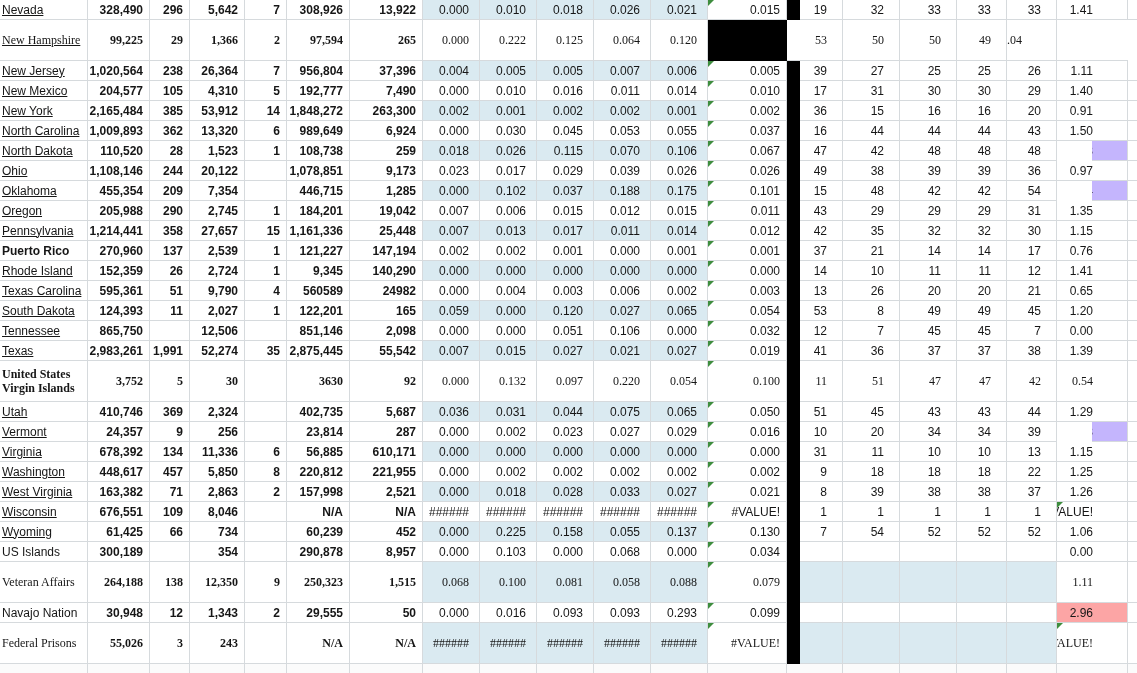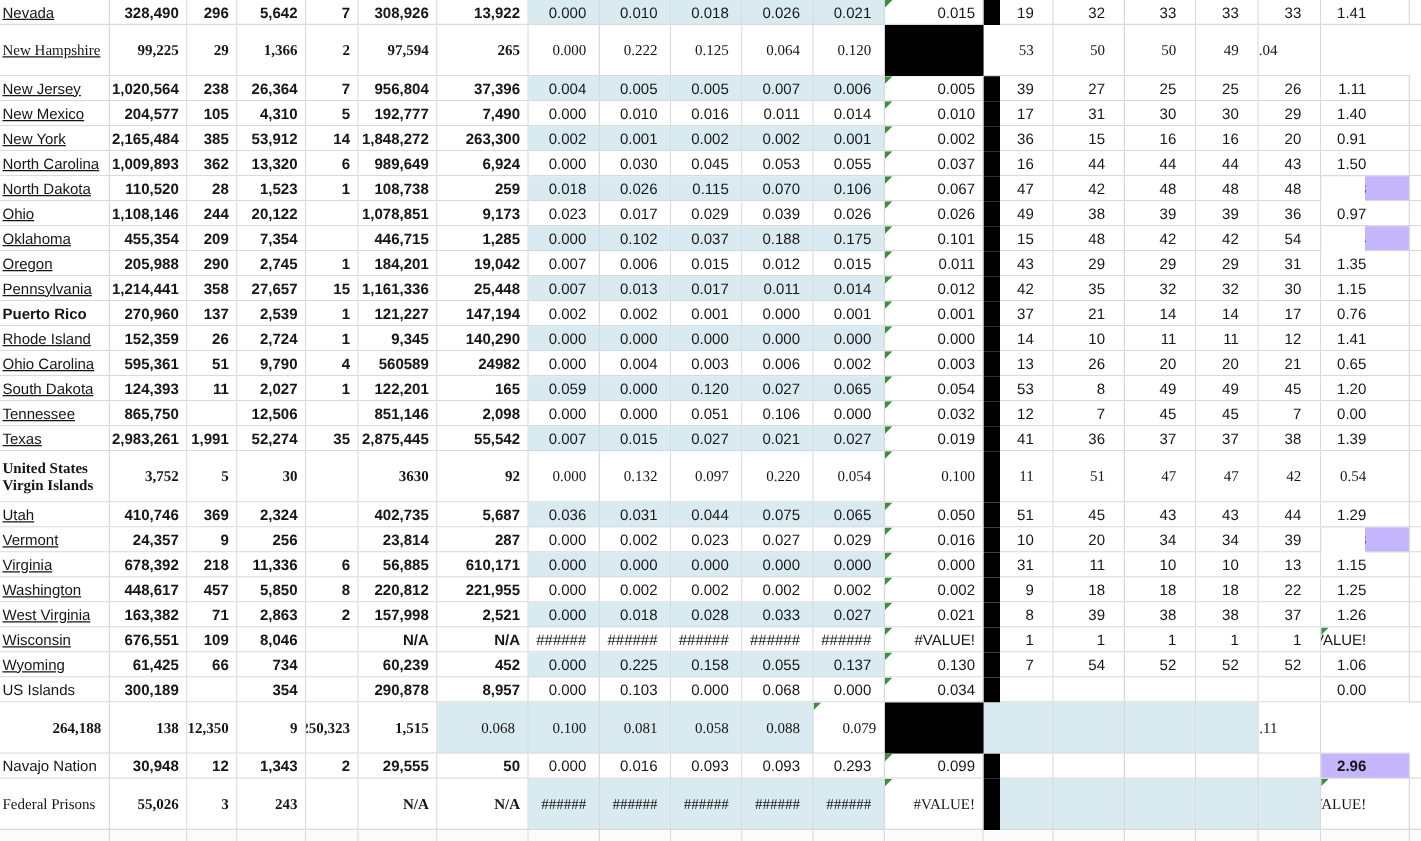--- a/index.html
+++ b/index.html
@@ -15,21 +15,21 @@
   .style-bold{font-weight:bold;}
   .num{font-weight:bold;padding-right:6px;}
   .dec{padding-right:10px;}
   .dec.shade{background:#daeaf1;}
   .ravg{padding-right:6px;}
   .divider{background:#000;border-right:none;border-bottom:none;}
   .rank{padding-right:15px;}
   .rank.rshade{background:#daeaf1;}
   .final{padding-right:34px;}
   .final.bg-yellow{background:#c4b5fd;margin-left:35px;}
-  .final.bg-pink{background:#c4b5fd;font-weight:bold;}
+  .final.bg-pink{background:#fca5a5;}
   .pad{border-right:none;}
   .tri{position:absolute;top:0;left:0;width:0;height:0;border-top:6px solid #3e8d3e;border-right:6px solid transparent;}
 </style>
 </head>
 <body>
 
 <div class="sheet">
     <div class="row">
       <div class="cell name style-link">Nevada</div>
       <div class="cell num">328,490</div>
@@ -322,21 +322,21 @@
       <div class="cell divider"></div>
       <div class="cell rank">14</div>
       <div class="cell rank">10</div>
       <div class="cell rank">11</div>
       <div class="cell rank">11</div>
       <div class="cell rank">12</div>
       <div class="cell final">1.41</div>
       <div class="cell pad"></div>
     </div>
     <div class="row">
-      <div class="cell name style-link">Ohio Carolina</div>
+      <div class="cell name style-link">Texas Carolina</div>
       <div class="cell num">595,361</div>
       <div class="cell num">51</div>
       <div class="cell num">9,790</div>
       <div class="cell num">4</div>
       <div class="cell num">560589</div>
       <div class="cell num">24982</div>
       <div class="cell dec">0.000</div>
       <div class="cell dec">0.004</div>
       <div class="cell dec">0.003</div>
       <div class="cell dec">0.006</div>
@@ -485,21 +485,21 @@
       <div class="cell rank">20</div>
       <div class="cell rank">34</div>
       <div class="cell rank">34</div>
       <div class="cell rank">39</div>
       <div class="cell final bg-yellow">1.78</div>
       <div class="cell pad"></div>
     </div>
     <div class="row">
       <div class="cell name style-link">Virginia</div>
       <div class="cell num">678,392</div>
-      <div class="cell num">218</div>
+      <div class="cell num">134</div>
       <div class="cell num">11,336</div>
       <div class="cell num">6</div>
       <div class="cell num">56,885</div>
       <div class="cell num">610,171</div>
       <div class="cell dec shade">0.000</div>
       <div class="cell dec shade">0.000</div>
       <div class="cell dec shade">0.000</div>
       <div class="cell dec shade">0.000</div>
       <div class="cell dec shade">0.000</div>
       <div class="cell ravg">0.000<span class="tri"></span></div>
@@ -621,20 +621,21 @@
       <div class="cell divider"></div>
       <div class="cell rank"></div>
       <div class="cell rank"></div>
       <div class="cell rank"></div>
       <div class="cell rank"></div>
       <div class="cell rank"></div>
       <div class="cell final">0.00</div>
       <div class="cell pad"></div>
     </div>
     <div class="row tall">
+      <div class="cell name style-plain">Veteran Affairs</div>
       <div class="cell num">264,188</div>
       <div class="cell num">138</div>
       <div class="cell num">12,350</div>
       <div class="cell num">9</div>
       <div class="cell num">250,323</div>
       <div class="cell num">1,515</div>
       <div class="cell dec shade">0.068</div>
       <div class="cell dec shade">0.100</div>
       <div class="cell dec shade">0.081</div>
       <div class="cell dec shade">0.058</div>

